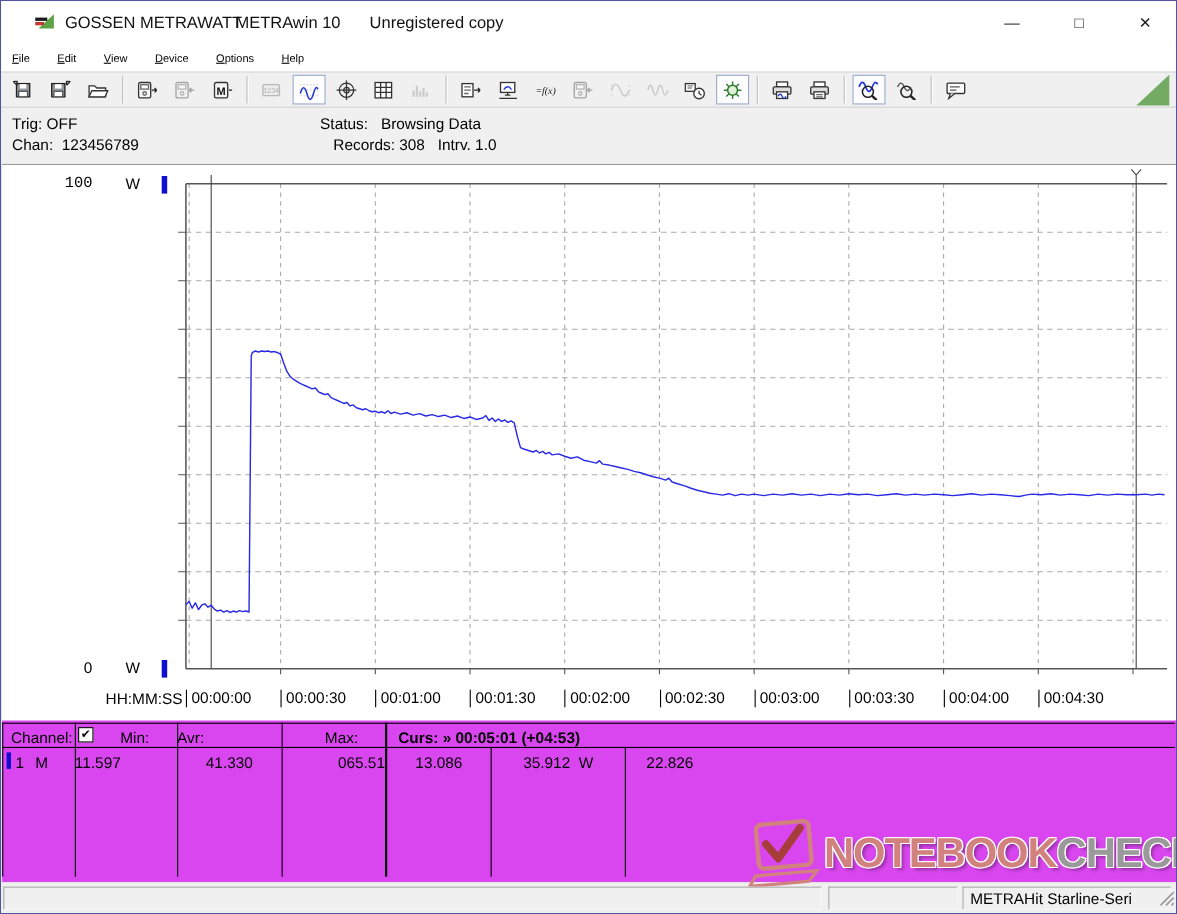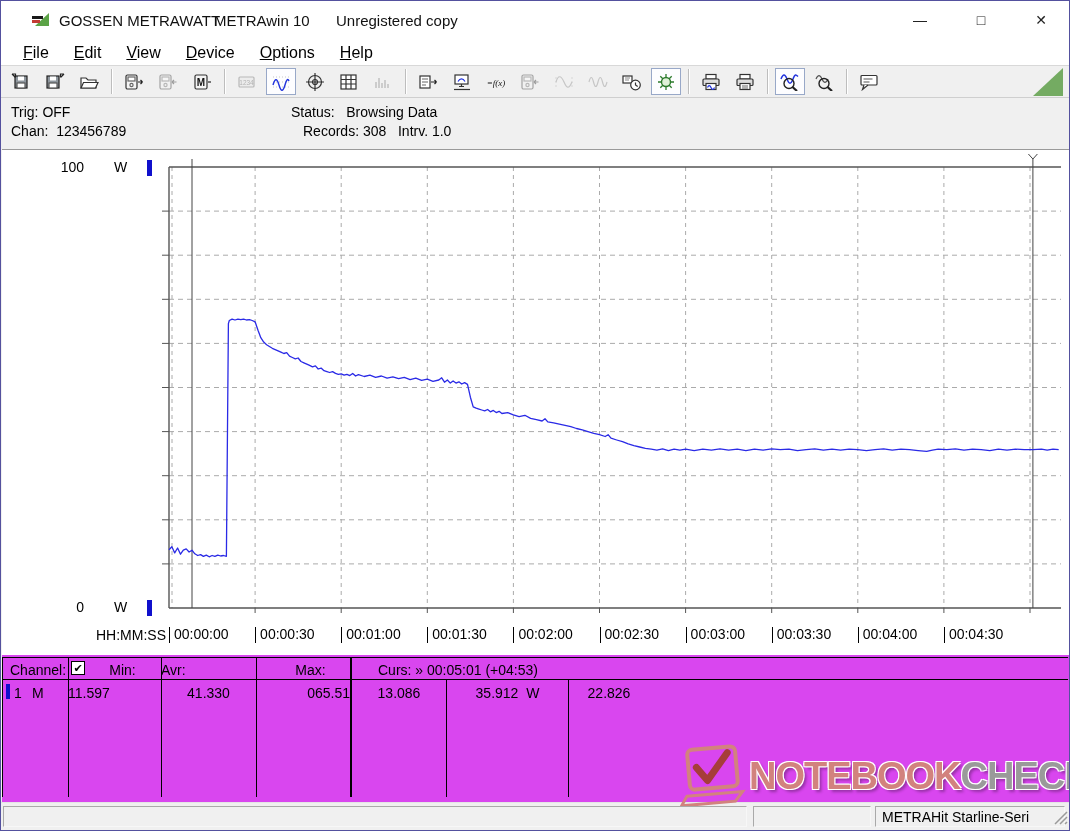--- a/index.html
+++ b/index.html
@@ -14,42 +14,42 @@
   #titlebar .tlogo{position:absolute;left:30px;top:10px;}
   .ttext{position:absolute;top:11px;font-size:15px;color:#111;white-space:pre;}
   #t-brand{left:58px;}
   #t-app{left:213px;}
   #t-lic{left:335px;}
   .winbtn{position:absolute;top:0;width:46px;height:38px;display:flex;align-items:center;justify-content:center;font-size:14px;color:#222;}
   #btn-min{left:896px;}
   #btn-max{left:957px;}
   #btn-close{left:1017px;}
   
-  #menubar{position:absolute;left:0;top:40px;width:1068px;height:24px;background:#fff;display:flex;align-items:center;padding-left:22px;font-size:16px;}
+  #menubar{position:absolute;left:0;top:40px;width:1068px;height:24px;background:#fff;display:flex;align-items:center;padding-left:10px;font-size:10px;}
   .menuitem{margin-right:25px;}
   .menuitem u{text-decoration:underline;}
   
   #toolbar{position:absolute;left:0;top:64px;width:1068px;height:33px;background:#f0f0f0;
     border-top:1px solid #d8d8d8;border-bottom:1px solid #cfcfcf;
     display:flex;align-items:center;padding-left:5px;}
   .tb{width:30px;height:27px;display:flex;align-items:center;justify-content:center;margin-right:4px;border:1px solid transparent;}
   .tb.pressed{background:#fdfdff;border:1px solid #98a8c8;}
   .tb.disabled svg{opacity:.4;}
   .tbsep{width:1px;height:25px;background:#bdbdbd;box-shadow:1px 0 0 #fff;margin:0 7px 0 3px;}
   #green-tri{position:absolute;right:6px;top:2px;width:0;height:0;
     border-left:30px solid transparent;border-bottom:28px solid #74ab62;}
   
   #infopanel{position:absolute;left:0;top:97px;width:1068px;height:51px;background:#f0f0f0;font-size:14px;}
   .ipline{position:absolute;white-space:pre;}
   
   #chartpanel{position:absolute;left:1px;top:148px;width:1068px;height:506px;background:#fff;border-top:1px solid #9a9a9a;overflow:hidden;}
   #chartsvg{position:absolute;left:0;top:0;}
   .ylab{position:absolute;font-size:14px;}
   #ytop-val,#ybot-val{left:30px;width:52px;text-align:right;}
-  #ytop-val{top:9px;}
+  #ytop-val{top:9px;font-family:Liberation Mono, monospace;}
   #ybot-val{top:449px;}
   #ytop-unit,#ybot-unit{left:112px;}
   #ytop-unit{top:9px;}
   #ybot-unit{top:449px;}
   #xaxis-name{position:absolute;left:88px;top:477px;width:76px;text-align:right;font-size:14px;}
   .xlab{position:absolute;top:477px;height:16px;line-height:15px;font-size:14px;border-left:1px solid #000;padding-left:4px;white-space:pre;}
   
   #tablepanel{position:absolute;left:1px;top:654px;width:1068px;height:147px;background:#d946ef;font-size:14px;}
   .vline{position:absolute;background:#000;width:1px;}
   .hline{position:absolute;background:#000;height:1px;}
@@ -360,21 +360,21 @@
     <div class="vline" style="left:254px;top:2px;height:140px;"></div>
     <div class="vline" style="left:348px;top:2px;height:140px;width:2px;"></div>
     <div class="vline" style="left:444px;top:24px;height:118px;"></div>
     <div class="vline" style="left:566px;top:24px;height:118px;"></div>
 
     <div class="thead" style="left:8px;">Channel:</div>
     <div id="chk">✔</div>
     <div class="thead" style="left:66px;width:93px;text-align:center;padding-left:16px;">Min:</div>
     <div class="thead" style="left:159px;width:95px;text-align:left;">Avr:</div>
     <div class="thead" style="left:254px;width:94px;text-align:center;padding-left:15px;">Max:</div>
-    <div class="thead" style="left:376px;">Curs: » 00:05:01 (+04:53)</div>
+    <div class="thead" style="left:360px;font-weight:bold;">Curs: » 00:05:01 (+04:53)</div>
 
     <div id="chanmark"></div>
     <div class="tcell" style="left:12px;">1</div>
     <div class="tcell" style="left:30px;">M</div>
     <div class="tcell" style="left:66px;width:93px;text-align:left;">11.597</div>
     <div class="tcell" style="left:159px;width:95px;text-align:center;">41.330</div>
     <div class="tcell" style="left:254px;width:94px;text-align:right;">065.51</div>
     <div class="tcell" style="left:350px;width:94px;text-align:center;">13.086</div>
     <div class="tcell" style="left:445px;width:121px;text-align:center;"><span>35.912</span>  <span>W</span></div>
     <div class="tcell" style="left:567px;width:80px;text-align:center;">22.826</div>

